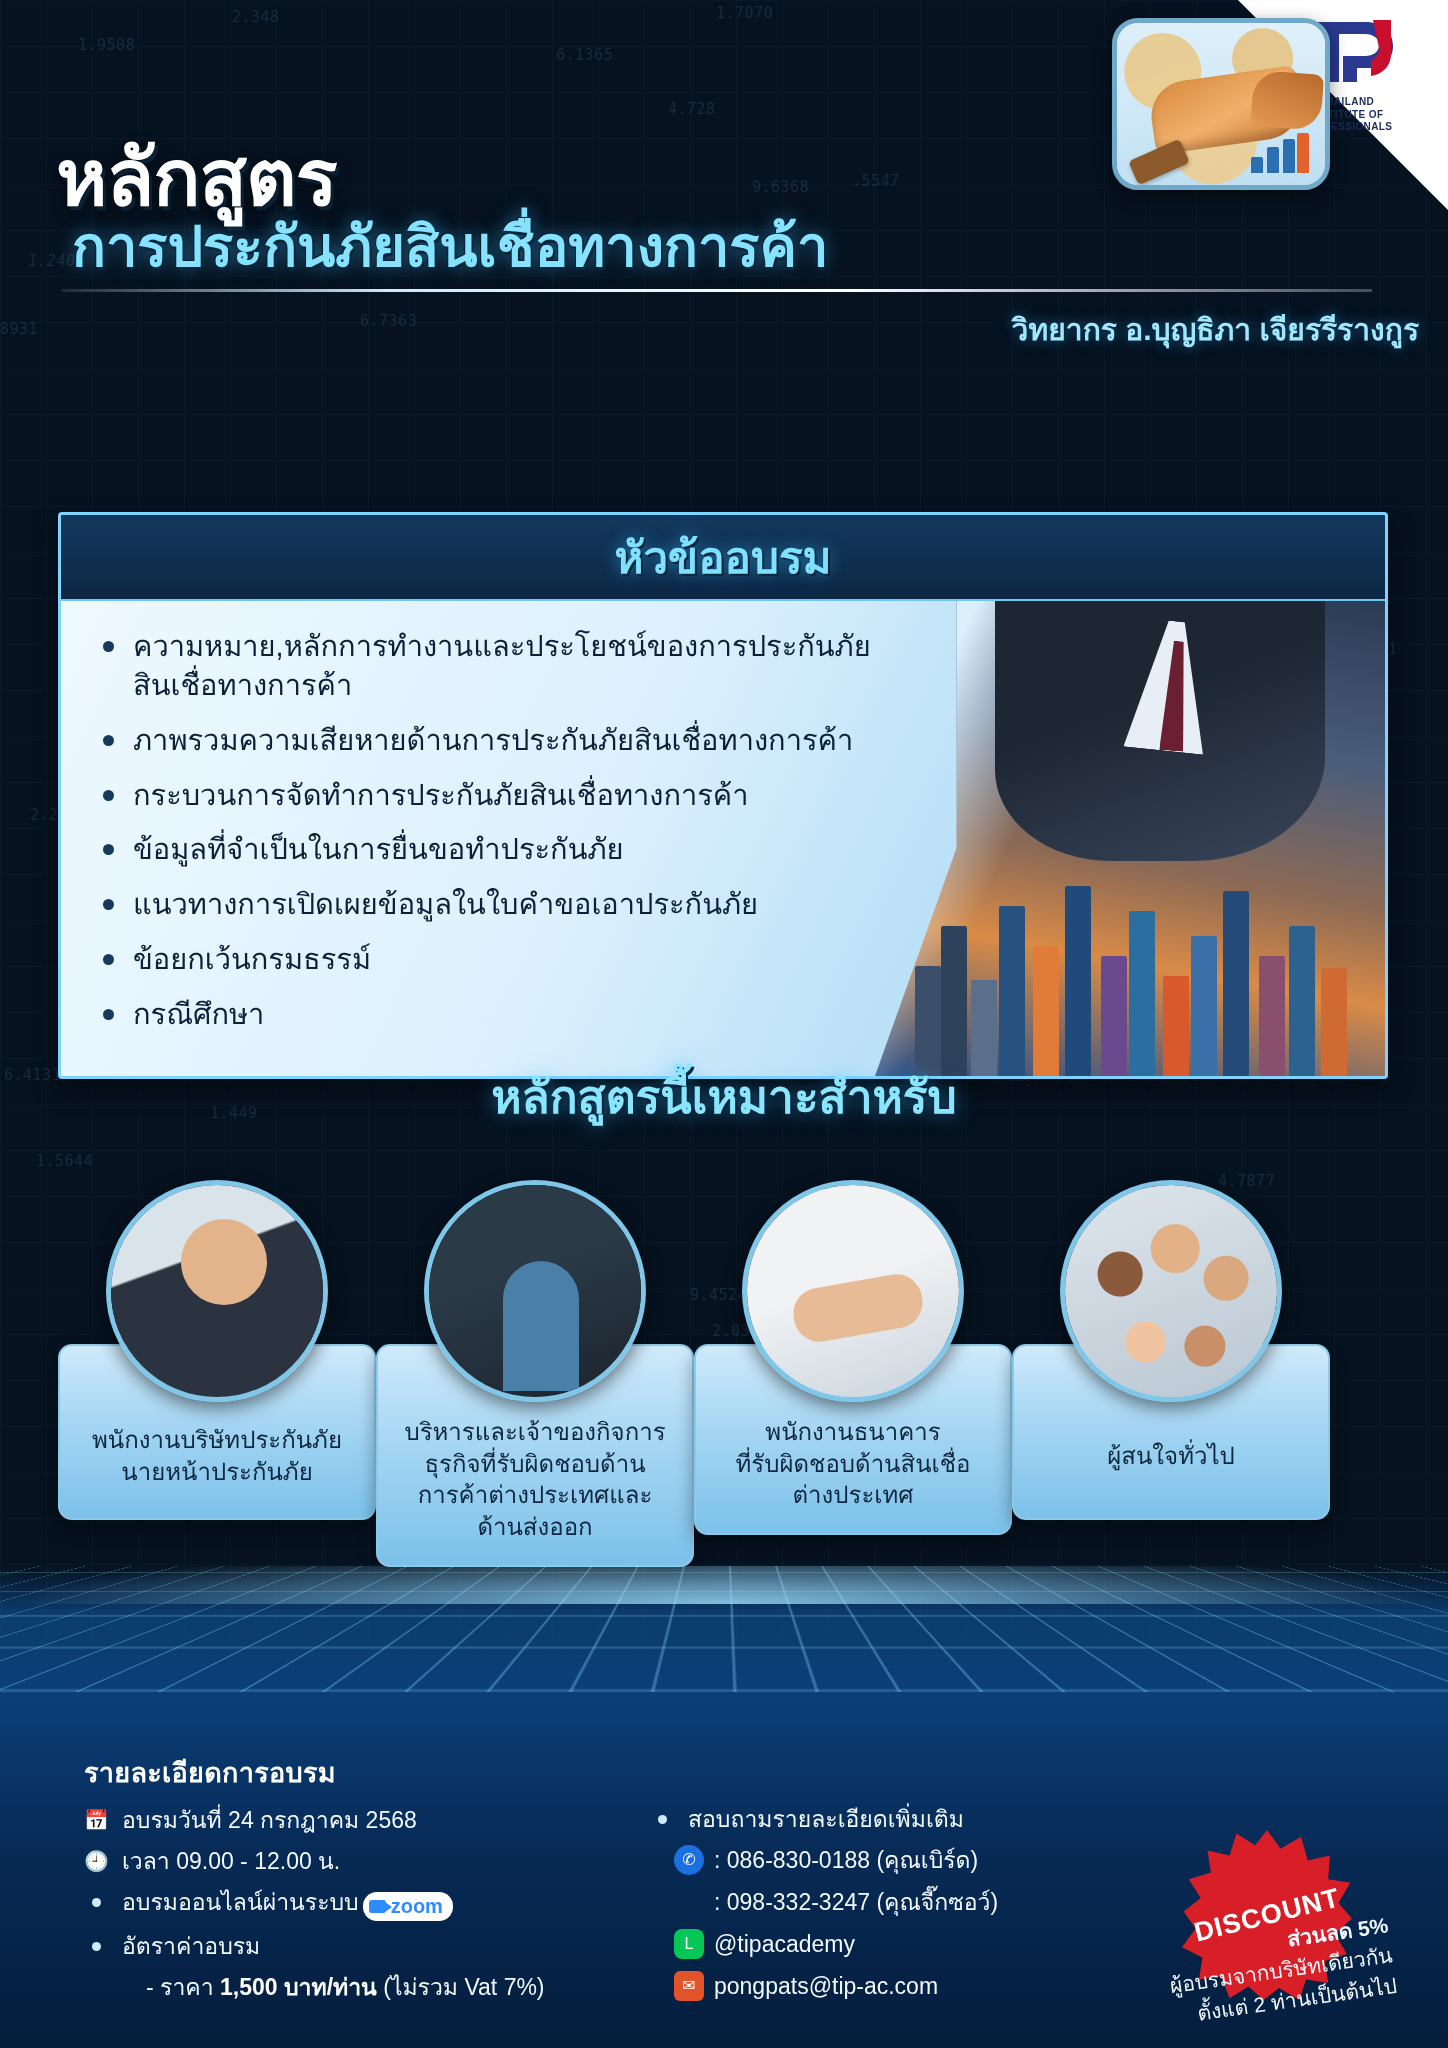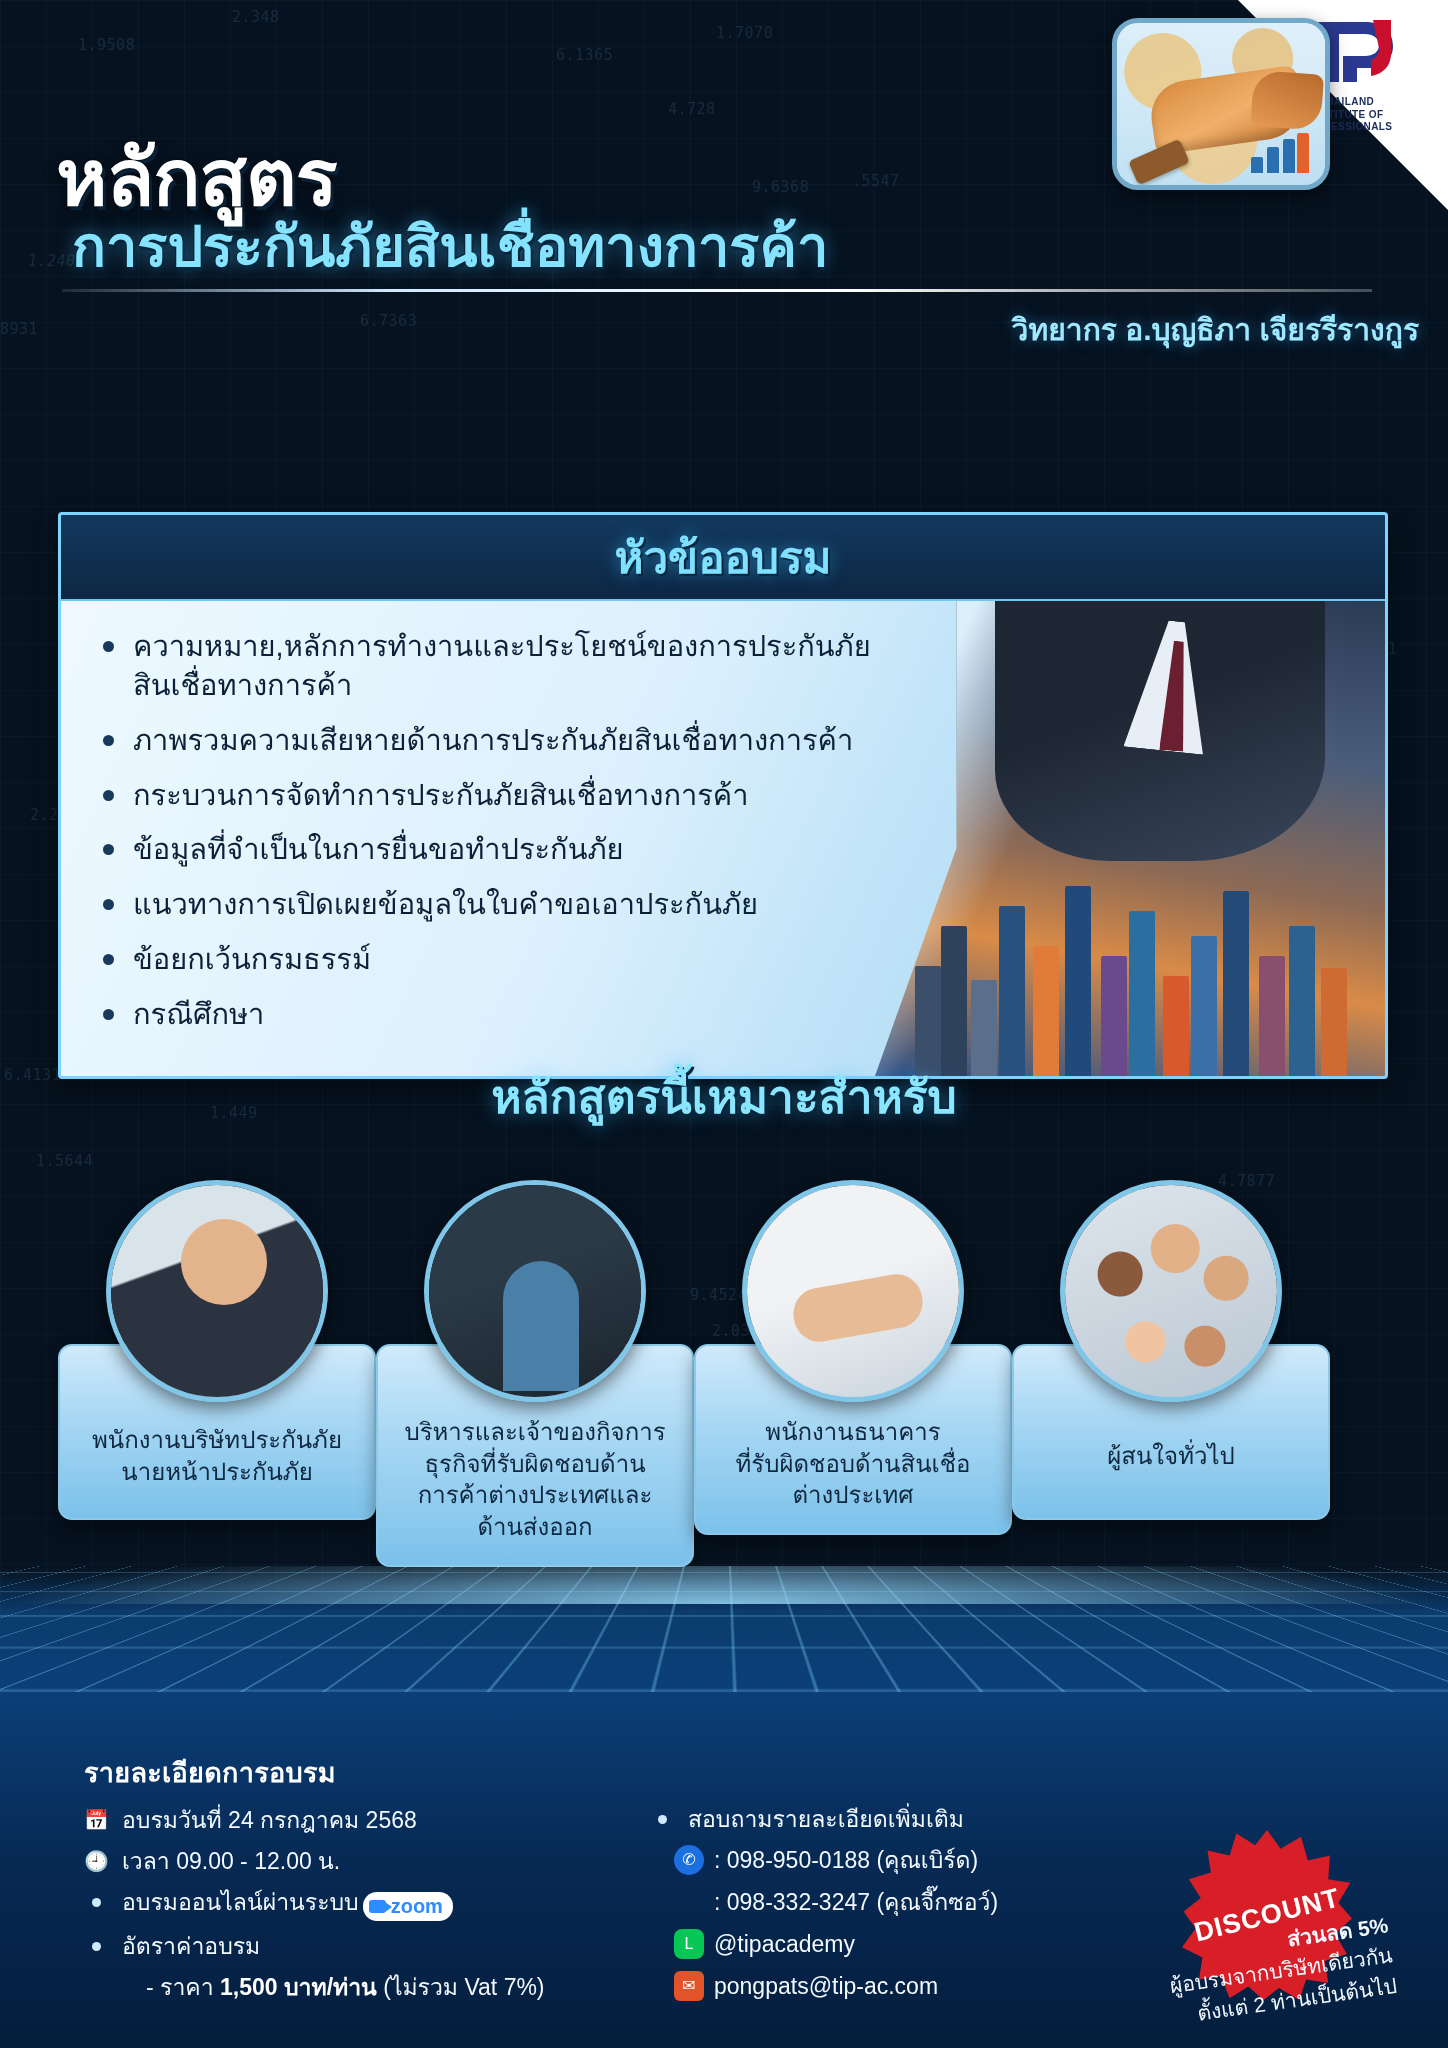--- a/index.html
+++ b/index.html
@@ -362,21 +362,21 @@
 
 <div class="poster">
 
   <div class="bg-grid"></div>
   <div class="arc a1"></div>
   <div class="arc a2"></div>
   <div class="arc a3"></div>
   <div class="bg-numbers" id="bg-numbers">
       <span style="left: 78px; top: 36px;">1.9508</span>
       <span style="left: 232px; top: 8px;">2.348</span>
-      <span style="left: 716px; top: 24px;">1.7070</span>
+      <span style="left: 716px; top: 4px;">1.7070</span>
       <span style="left: 556px; top: 46px;">6.1365</span>
       <span style="left: 752px; top: 178px;">9.6368</span>
       <span style="left: 852px; top: 172px;">.5547</span>
       <span style="left: 668px; top: 100px;">4.728</span>
       <span style="left: 0px; top: 320px;">8931</span>
       <span style="left: 360px; top: 312px;">6.7363</span>
       <span style="left: 28px; top: 252px; font-style: italic;">1.240</span>
       <span style="left: 30px; top: 806px;">2.2599</span>
       <span style="left: 470px; top: 824px;">4.1138</span>
       <span style="left: 1098px; top: 780px;">1.0450</span>
@@ -511,21 +511,21 @@
             <span>zoom</span>
           </span></li>
         <li class="dot-bullet"><span>อัตราค่าอบรม</span></li>
         <li class="sub-line"><span>- ราคา </span><span class="price">1,500 บาท/ท่าน</span><span> (ไม่รวม Vat 7%)</span></li>
       </ul>
   </div>
 
   <div class="contact">
     <ul id="contact-list">
         <li class="dot-bullet">สอบถามรายละเอียดเพิ่มเติม</li>
-        <li style="padding-left: 64px;"><span class="ic phone">✆</span><span>: 098-950-0188 (คุณเบิร์ด)</span></li>
+        <li style="padding-left: 64px;"><span class="ic phone">✆</span><span>: 086-830-0188 (คุณเบิร์ด)</span></li>
         <li style="padding-left: 64px;"><span>: 098-332-3247 (คุณจี๊กซอว์)</span></li>
         <li style="padding-left: 64px;"><span class="ic line">L</span><span>@tipacademy</span></li>
         <li style="padding-left: 64px;"><span class="ic mail">✉</span><span>pongpats@tip-ac.com</span></li>
       </ul>
   </div>
 
   <div class="discount">
     <div class="star"></div>
     <div class="dtext">DISCOUNT</div>
   </div>

